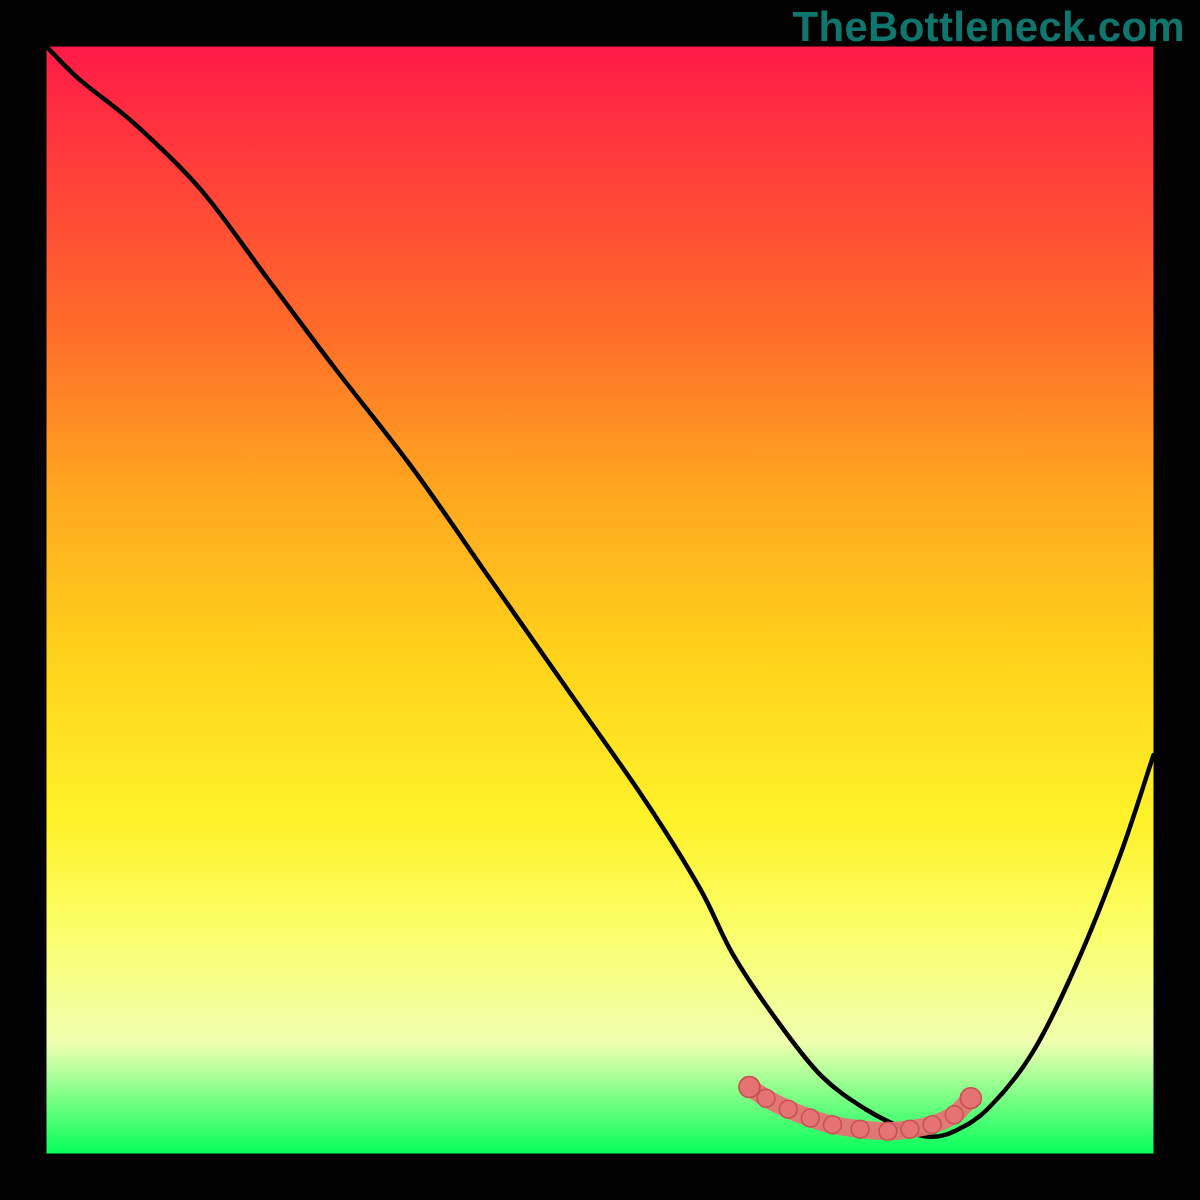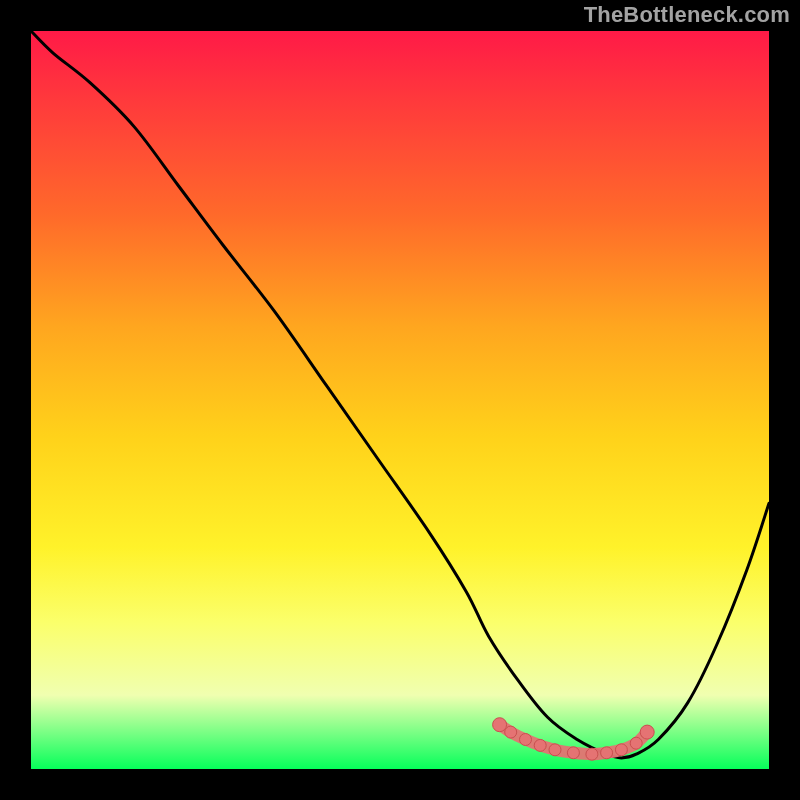--- a/index.html
+++ b/index.html
@@ -34,23 +34,23 @@
       #fbff6a 80%,
       #f0ffb0 90%,
       #06ff5a 100%
     );
   }
   .watermark {
     position: absolute;
     top: 2px;
     right: 10px;
     font-family: Arial, Helvetica, sans-serif;
-    font-size: 22px;
+    font-size: 28px;
     font-weight: 600;
-    color: #a3a3a3;
+    color: #0f766e;
     letter-spacing: 0.2px;
   }
   svg.overlay {
     position: absolute;
     left: 0;
     top: 0;
   }
 </style>
 </head>
 <body>

